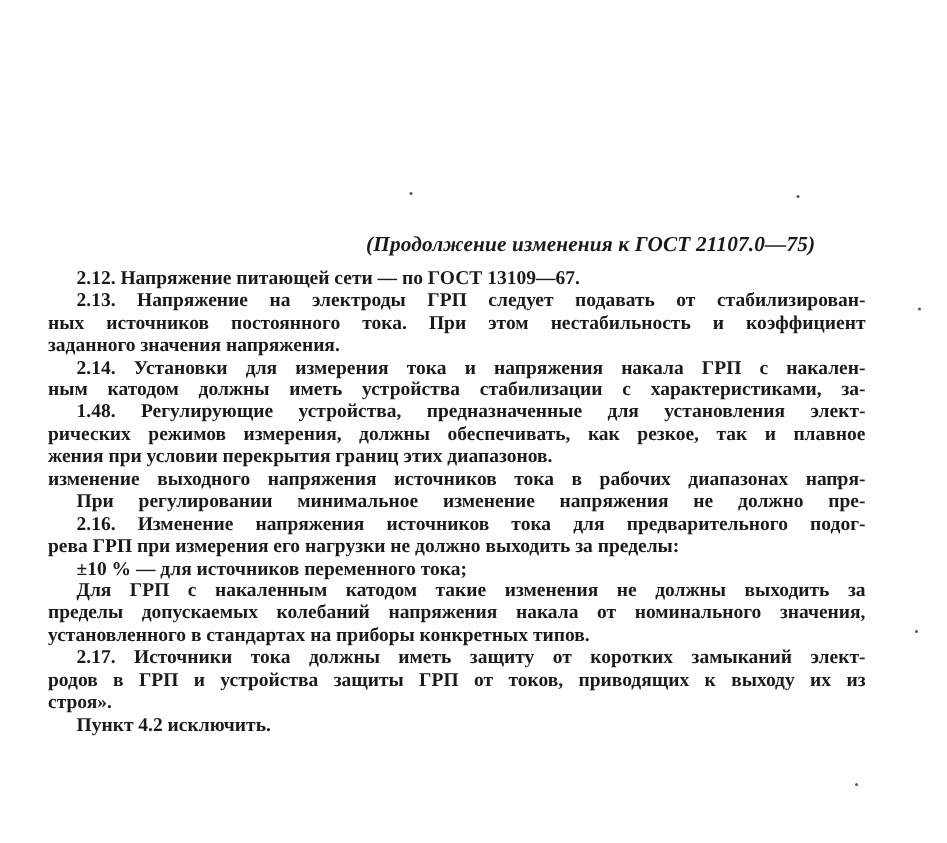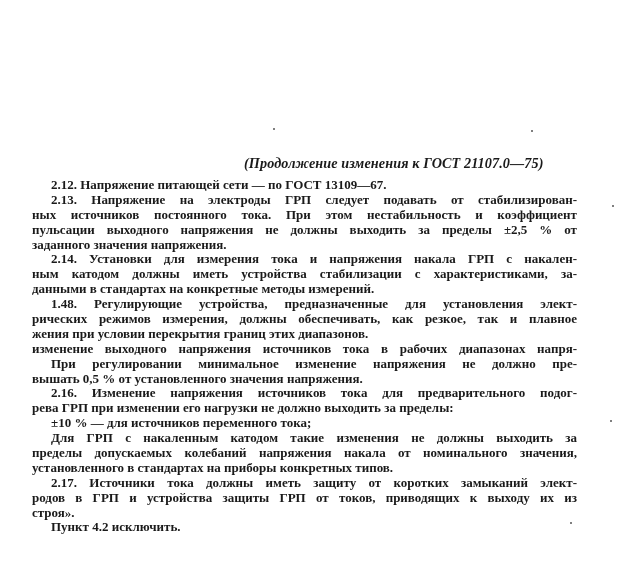--- a/index.html
+++ b/index.html
@@ -78,37 +78,34 @@
 <div class="page">
 
   <div class="header-note">(Продолжение изменения к ГОСТ 21107.0—75)</div>
 
   <div class="body-text">
 
     <span class="line last indent">2.12. Напряжение питающей сети — по ГОСТ 13109—67.</span>
 
     <span class="line indent">2.13. Напряжение на электроды ГРП следует подавать от стабилизирован-</span>
     <span class="line">ных источников постоянного тока. При этом нестабильность и коэффициент</span>
-    <span class="line">пульсации выходного напряжения не должны выходить за пределы ±2,5 % от</span>
     <span class="line last">заданного значения напряжения.</span>
 
     <span class="line indent">2.14. Установки для измерения тока и напряжения накала ГРП с накален-</span>
     <span class="line">ным катодом должны иметь устройства стабилизации с характеристиками, за-</span>
-    <span class="line last">данными в стандартах на конкретные методы измерений.</span>
 
     <span class="line indent">1.48. Регулирующие устройства, предназначенные для установления элект-</span>
     <span class="line">рических режимов измерения, должны обеспечивать, как резкое, так и плавное</span>
     <span class="line last">жения при условии перекрытия границ этих диапазонов.</span>
     <span class="line">изменение выходного напряжения источников тока в рабочих диапазонах напря-</span>
 
     <span class="line indent">При регулировании минимальное изменение напряжения не должно пре-</span>
-    <span class="line last">вышать 0,5 % от установленного значения напряжения.</span>
 
     <span class="line indent">2.16. Изменение напряжения источников тока для предварительного подог-</span>
-    <span class="line last">рева ГРП при изменении его нагрузки не должно выходить за пределы:</span>
+    <span class="line last">рева ГРП при измерения его нагрузки не должно выходить за пределы:</span>
     <span class="line last indent2">±10 % — для источников переменного тока;</span>
 
     <span class="line indent">Для ГРП с накаленным катодом такие изменения не должны выходить за</span>
     <span class="line">пределы допускаемых колебаний напряжения накала от номинального значения,</span>
     <span class="line last">установленного в стандартах на приборы конкретных типов.</span>
 
     <span class="line indent">2.17. Источники тока должны иметь защиту от коротких замыканий элект-</span>
     <span class="line">родов в ГРП и устройства защиты ГРП от токов, приводящих к выходу их из</span>
     <span class="line last">строя».</span>
 

